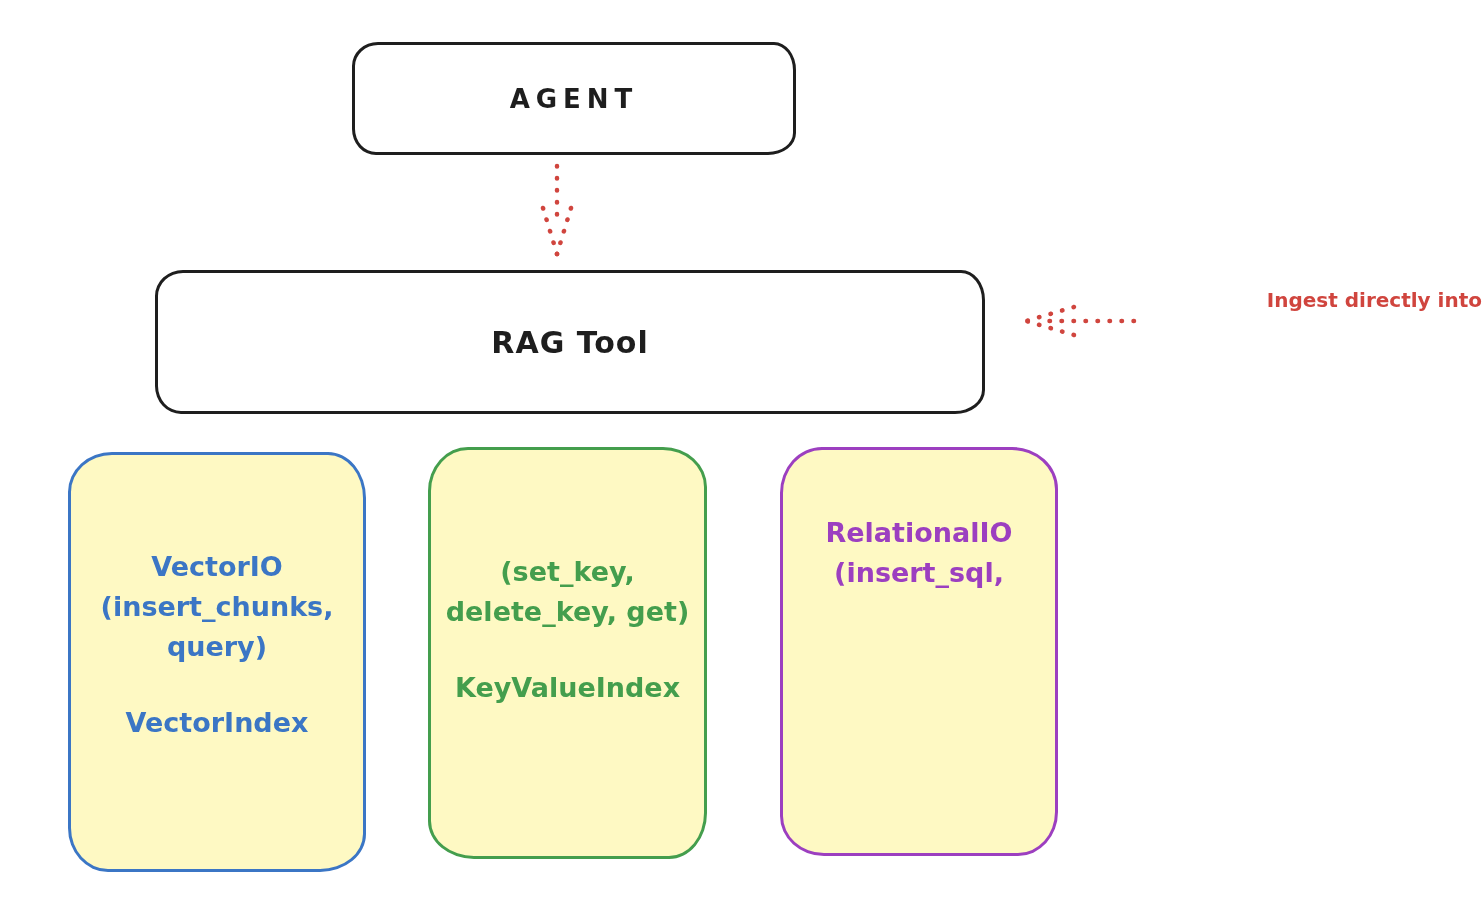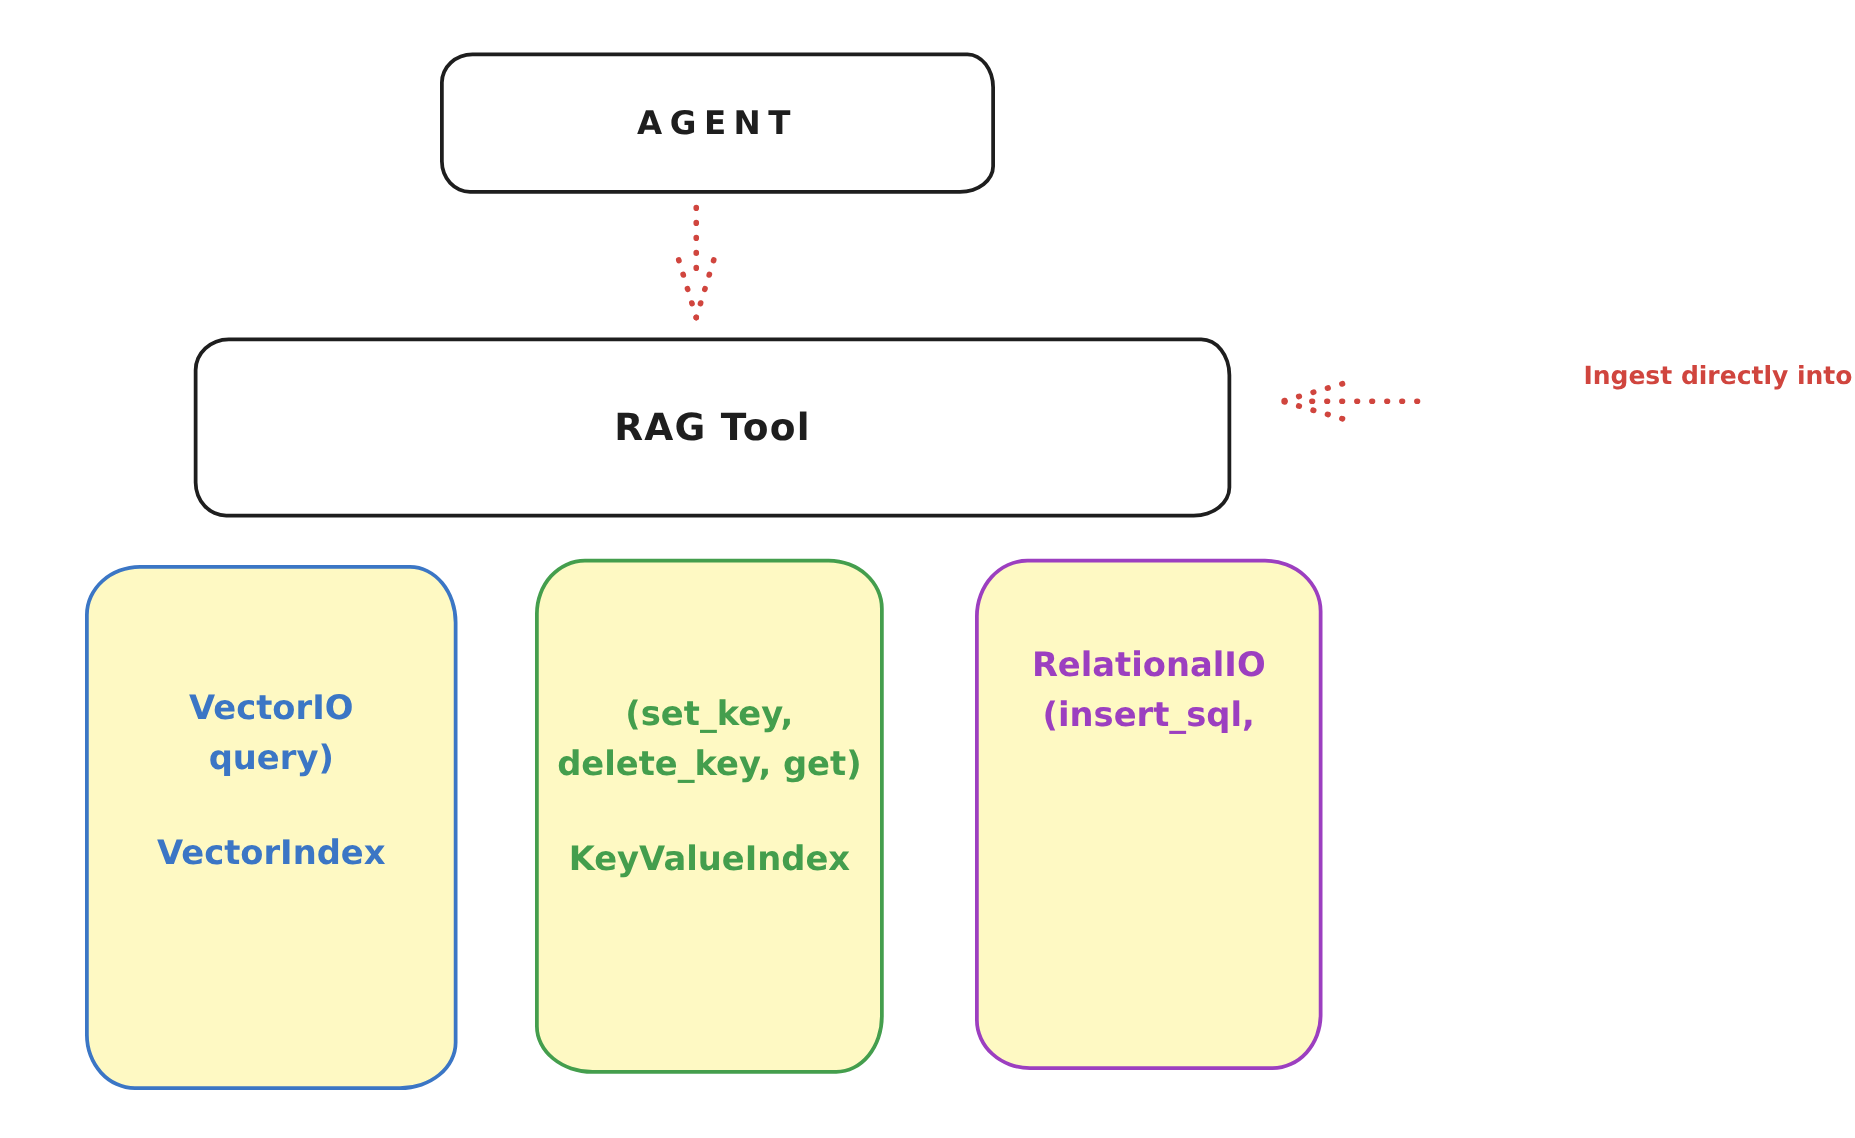--- a/index.html
+++ b/index.html
@@ -122,20 +122,21 @@
     <path d="M64 7 L16 21"></path>
     <path d="M64 35 L16 21"></path>
   </svg>
 
   <div class="annotation">
     <div>Ingest directly into</div>
   </div>
 
   <div class="io-box vector-box">
     <div>VectorIO</div>
+    <div>(insert_chunks,</div>
     <div>query)</div>
     <div class="spacer"></div>
     <div>VectorIndex</div>
   </div>
 
   <div class="io-box keyvalue-box">
     <div>(set_key,</div>
     <div>delete_key, get)</div>
     <div class="spacer"></div>
     <div>KeyValueIndex</div>

